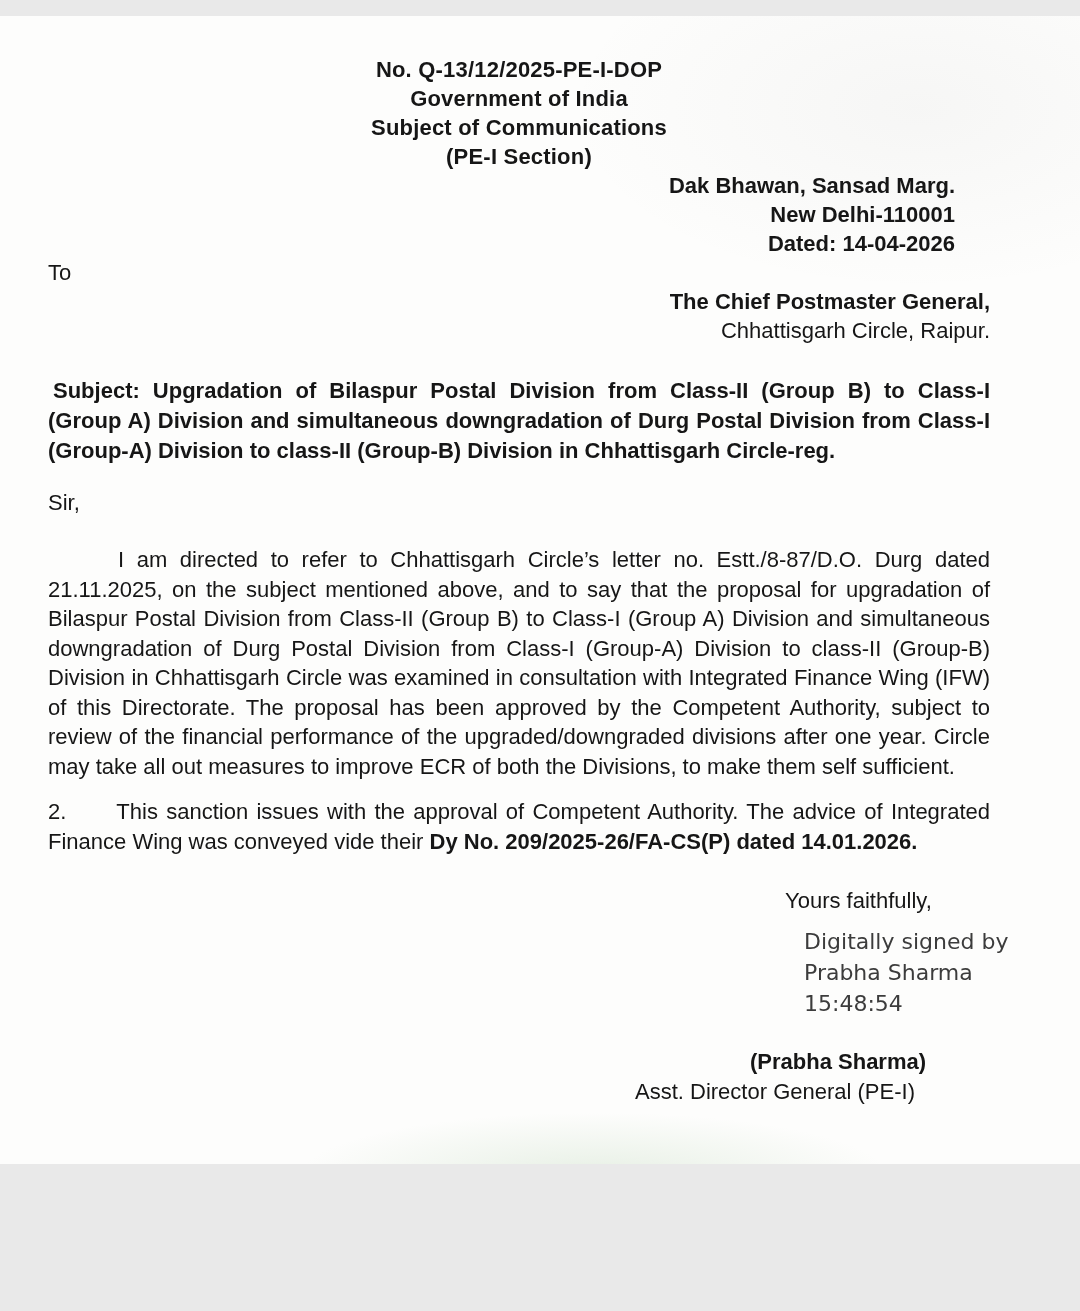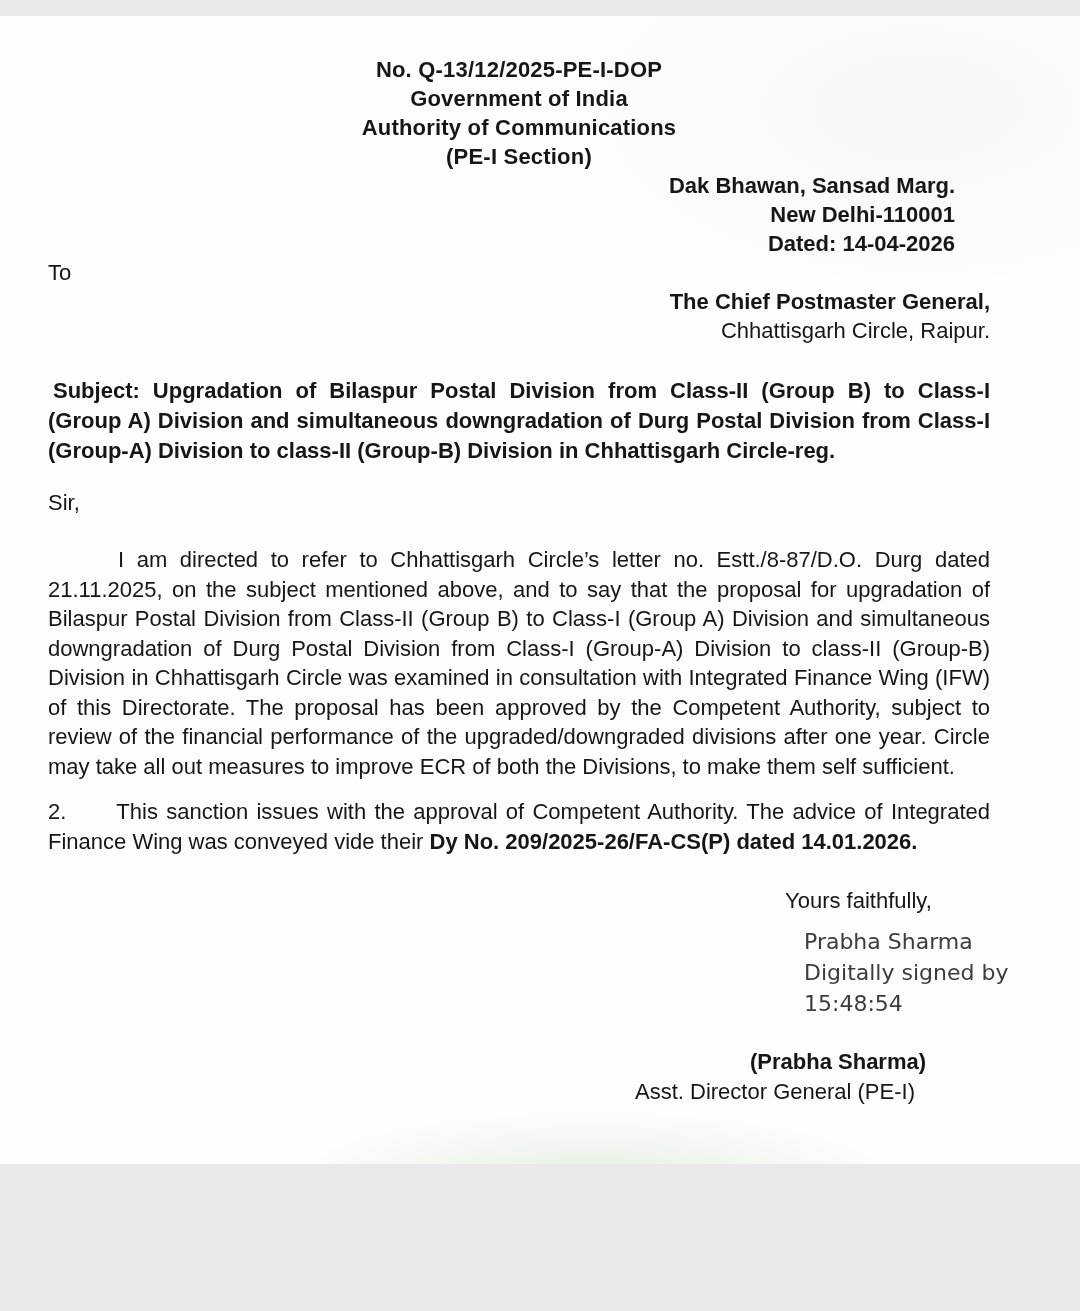--- a/index.html
+++ b/index.html
@@ -89,21 +89,21 @@
   }
 </style>
 </head>
 <body>
 
 <div class="page">
 
   <div class="header">
     <div>No. Q-13/12/2025-PE-I-DOP</div>
     <div>Government of India</div>
-    <div>Authority of Communications</div>
+    <div>Subject of Communications</div>
     <div>(PE-I Section)</div>
   </div>
 
   <div class="addr-right">
     <div>Dak Bhawan, Sansad Marg.</div>
     <div>New Delhi-110001</div>
     <div>Dated: 14-04-2026</div>
   </div>
 
   <div class="to-block">
@@ -116,21 +116,21 @@
 
   <div class="salutation">Sir,</div>
 
   <p class="para1">I am directed to refer to Chhattisgarh Circle’s letter no. Estt./8-87/D.O. Durg dated 21.11.2025, on the subject mentioned above, and to say that the proposal for upgradation of Bilaspur Postal Division from Class-II (Group B) to Class-I (Group A) Division and simultaneous downgradation of Durg Postal Division from Class-I (Group-A) Division to class-II (Group-B) Division in Chhattisgarh Circle was examined in consultation with Integrated Finance Wing (IFW) of this Directorate. The proposal has been approved by the Competent Authority, subject to review of the financial performance of the upgraded/downgraded divisions after one year. Circle may take all out measures to improve ECR of both the Divisions, to make them self sufficient.</p>
 
   <p class="para2"><span>2.</span><span class="num-tab"></span><span>This sanction issues with the approval of Competent Authority. The advice of Integrated Finance Wing was conveyed vide their </span><span class="bold">Dy No. 209/2025-26/FA-CS(P) dated 14.01.2026.</span></p>
 
   <div class="closing">Yours faithfully,</div>
 
   <div class="stamp">
+    <div>Digitally signed by</div>
     <div>Prabha Sharma</div>
-    <div>Digitally signed by</div>
     <div>15:48:54</div>
   </div>
 
   <div class="signer-name">(Prabha Sharma)</div>
   <div class="signer-title">Asst. Director General (PE-I)</div>
 
 </div>
 
 </body></html>

